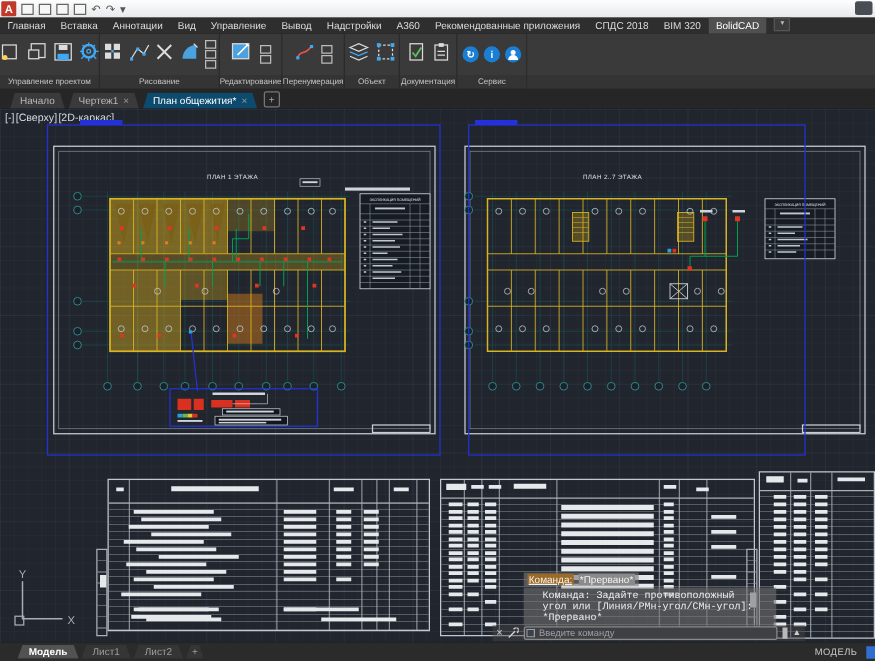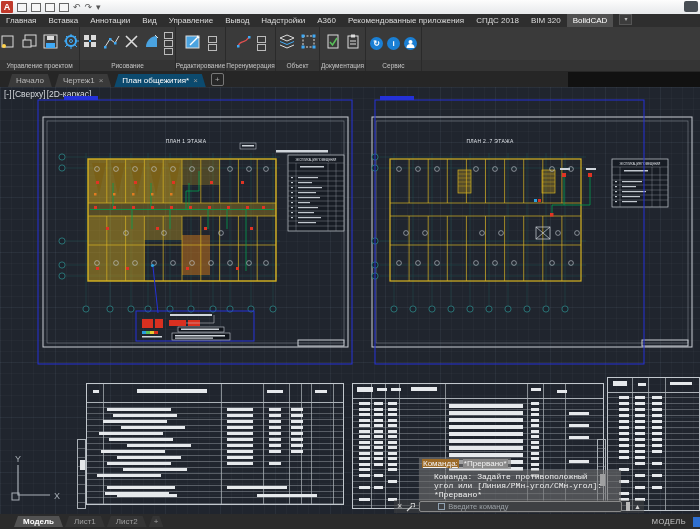--- a/index.html
+++ b/index.html
@@ -27,21 +27,21 @@
   .panel{display:flex;align-items:center;justify-content:center;gap:4px;border-right:1px solid #2a2a2a;box-sizing:border-box;}
   #riblabels{left:0;top:60px;width:700px;height:11px;background:#343434;display:flex;border-bottom:1px solid #262626;}
   .plabel{font-size:6.5px;color:#c4c4c4;display:flex;align-items:center;justify-content:center;
           border-right:1px solid #2a2a2a;box-sizing:border-box;white-space:nowrap;overflow:hidden;}
   .ribfill{flex:1;background:#3a3a3a;}
   .circ{width:13px;height:13px;border-radius:50%;background:#1a7fd4;color:#fff;display:flex;
         align-items:center;justify-content:center;font-size:8px;font-weight:bold;}
   .minicol{display:flex;flex-direction:column;gap:1px;}
   .minicol span{width:7px;height:5px;border:1px solid #bbb;display:block;}
   
-  #filetabs{left:0;top:71px;width:568px;height:16px;background:#262626;display:flex;align-items:flex-end;padding-left:8px;box-sizing:border-box;}
+  #filetabs{left:0;top:71px;width:700px;height:16px;background:#262626;display:flex;align-items:flex-end;padding-left:8px;box-sizing:border-box;}
   .ftab{height:13px;display:flex;align-items:center;gap:4px;padding:0 8px;font-size:8px;color:#b8b8b8;
         background:#3a3a3a;margin-right:3px;clip-path:polygon(4px 0,calc(100% - 4px) 0,100% 100%,0 100%);}
   .ftab.active{background:#0c4a6e;color:#fff;}
   .ftab .x{color:#999;font-size:8px;}
   .addtab{width:11px;height:11px;border:1px solid #777;border-radius:2px;color:#aaa;font-size:8px;
           display:flex;align-items:center;justify-content:center;margin-left:2px;margin-bottom:1px;}
   
   #canvas{left:0;top:87px;width:700px;height:427px;background-color:#20252e;overflow:hidden;
     background-image:
       linear-gradient(rgba(130,160,200,0.05) 1px,transparent 1px),
@@ -65,21 +65,21 @@
   
   #cmd1{left:419px;top:371px;background:rgba(118,118,118,0.62);color:#f2f2f2;font-size:8px;
         padding:1px 3px;display:flex;gap:4px;white-space:nowrap;}
   #cmd1 .hl{background:#9c6a27;padding:0 1px;text-decoration:underline;}
   #cmd1 .hl2{background:#8a8a8a;padding:0 1px;}
   #cmd2{left:419px;top:383px;width:172px;background:rgba(112,112,112,0.6);color:#efefef;
         font-size:8px;line-height:9px;padding:2px 15px;font-family:Liberation Mono, monospace;}
   #cmdbar{left:394px;top:413px;width:250px;height:13px;display:flex;align-items:center;gap:4px;
           background:rgba(70,70,70,0.45);padding:0 3px;box-sizing:border-box;}
   #cmdfield{flex:1;height:11px;background:#3e4043;border:1px solid #8a8a8a;border-radius:2px;
-            display:flex;align-items:center;gap:3px;padding:0 18px;box-sizing:border-box;}
+            display:flex;align-items:center;gap:3px;padding:0 1px;box-sizing:border-box;}
   #cmdfield .ph{color:#9aa0a6;font-size:7.5px;}
   .cico{color:#cfcfcf;font-size:9px;line-height:9px;}
   
   #bottombar{left:0;top:514px;width:700px;height:15px;background:#2b2b2b;display:flex;align-items:center;
              padding-left:14px;box-sizing:border-box;font-size:8px;}
   .ltab{height:11px;display:flex;align-items:center;padding:0 9px;margin-right:2px;color:#9f9f9f;background:#353535;
         clip-path:polygon(0 100%,4px 0,calc(100% - 4px) 0,100% 100%);}
   .ltab.active{background:#525252;color:#fff;font-weight:bold;}
   #bb-right{margin-left:auto;display:flex;align-items:center;}
   #modelabel{color:#c9c9c9;font-size:7.5px;letter-spacing:.4px;}

